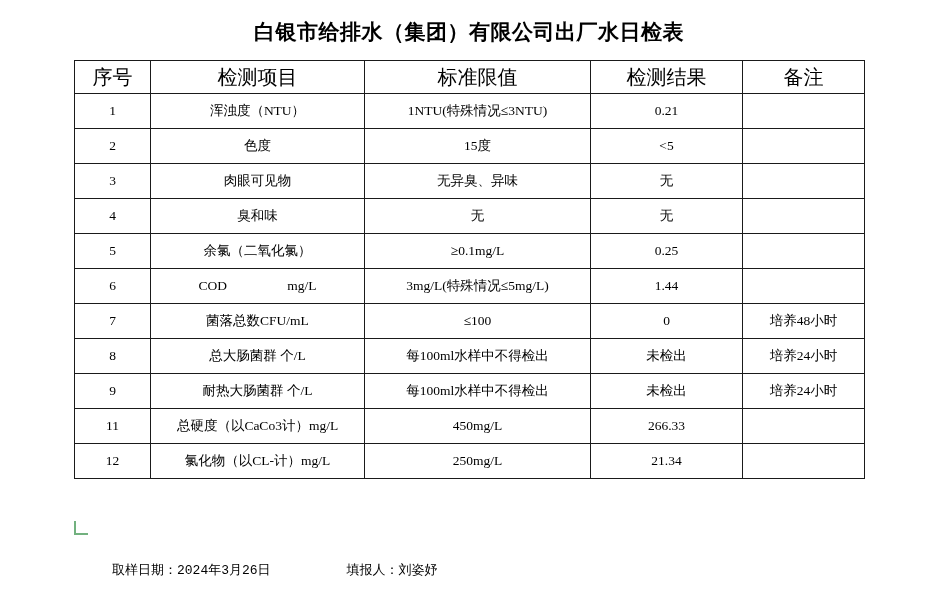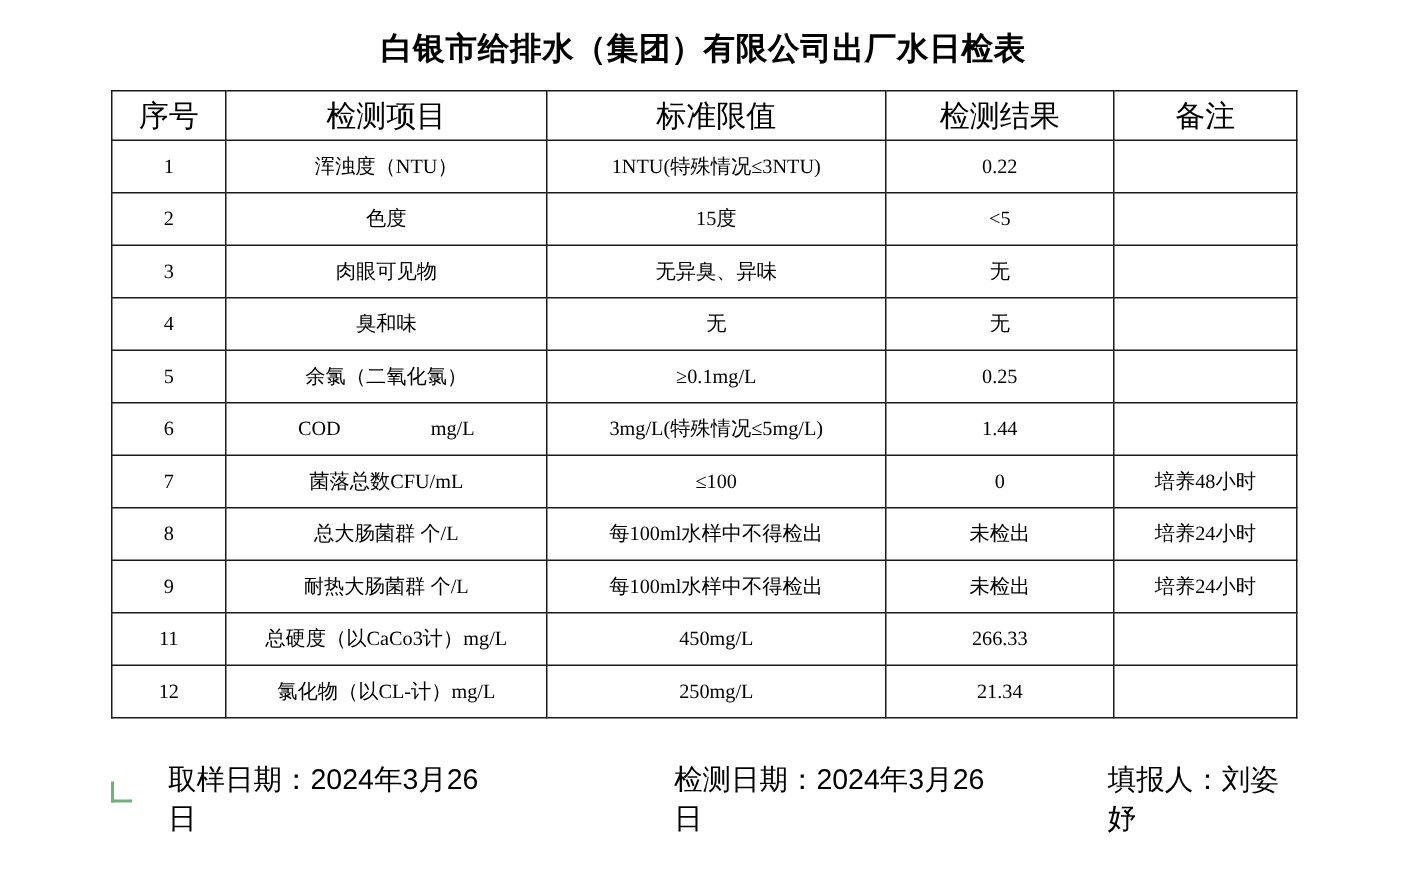--- a/index.html
+++ b/index.html
@@ -61,27 +61,27 @@
   col.c-note  { width: 122px; }
   .cod-cell {
     display: flex;
     justify-content: center;
     align-items: center;
     gap: 60px;
   }
   .footer {
     position: absolute;
     left: 74px;
-    top: 515px;
+    top: 552px;
     width: 790px;
     height: 36px;
     display: flex;
     align-items: center;
-    font-size: 19px;
-    font-family: Liberation Sans, sans-serif;
+    font-size: 13px;
+    font-family: Liberation Mono, monospace;
   }
   .footer .f-sample { margin-left: 38px; }
   .footer .f-test   { margin-left: 124px; }
   .footer .f-filler { margin-left: 76px; }
   .corner-mark {
     position: absolute;
     left: 74px;
     top: 521px;
     width: 12px;
     height: 12px;
@@ -112,21 +112,21 @@
         <th>标准限值</th>
         <th>检测结果</th>
         <th>备注</th>
       </tr>
     </thead>
     <tbody>
       <tr>
         <td>1</td>
         <td>浑浊度（NTU）</td>
         <td>1NTU(特殊情况≤3NTU)</td>
-        <td>0.22</td>
+        <td>0.21</td>
         <td></td>
       </tr>
       <tr>
         <td>2</td>
         <td>色度</td>
         <td>15度</td>
         <td>&lt;5</td>
         <td></td>
       </tr>
       <tr>
@@ -197,17 +197,16 @@
         <td>21.34</td>
         <td></td>
       </tr>
     </tbody>
   </table>
 
   <div class="corner-mark"></div>
 
   <div class="footer">
     <span class="f-sample">取样日期：2024年3月26日</span>
-    <span class="f-test">检测日期：2024年3月26日</span>
     <span class="f-filler">填报人：刘姿妤</span>
   </div>
 
 </div>
 
 </body></html>

